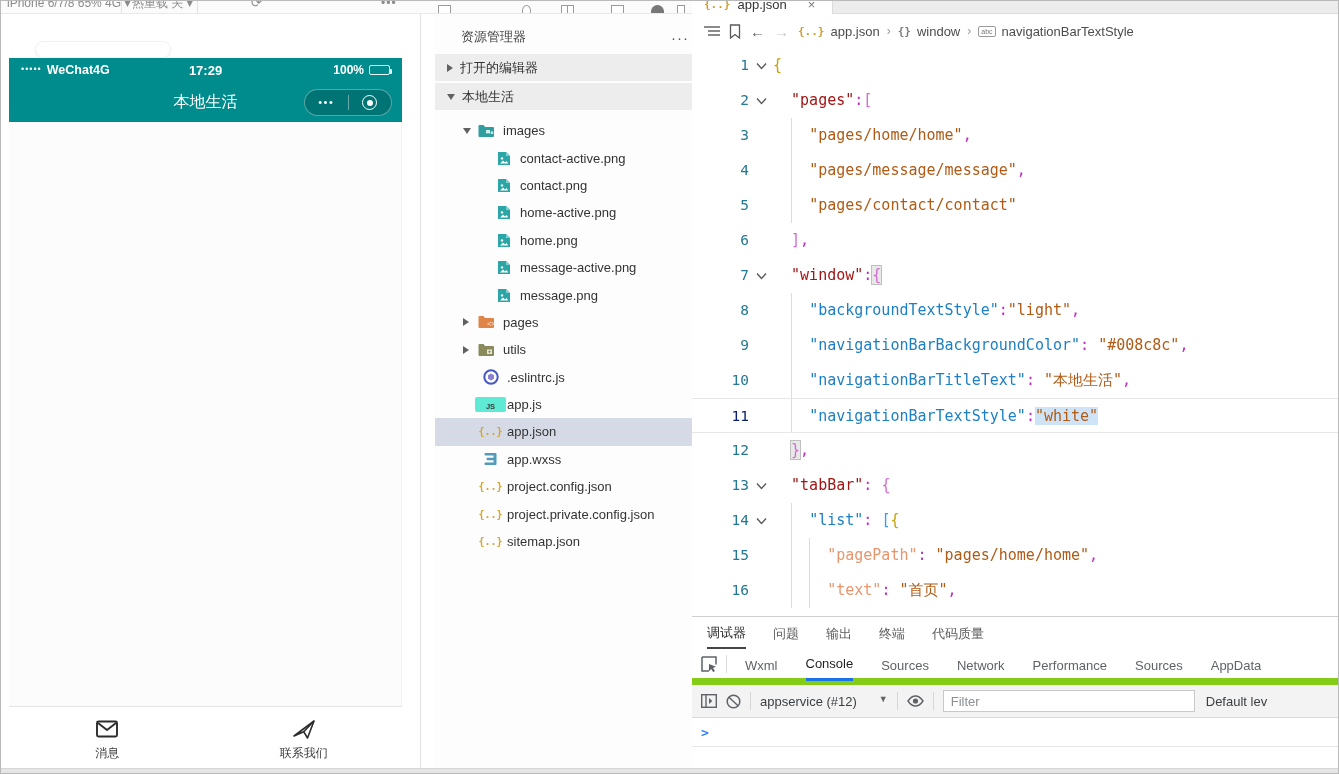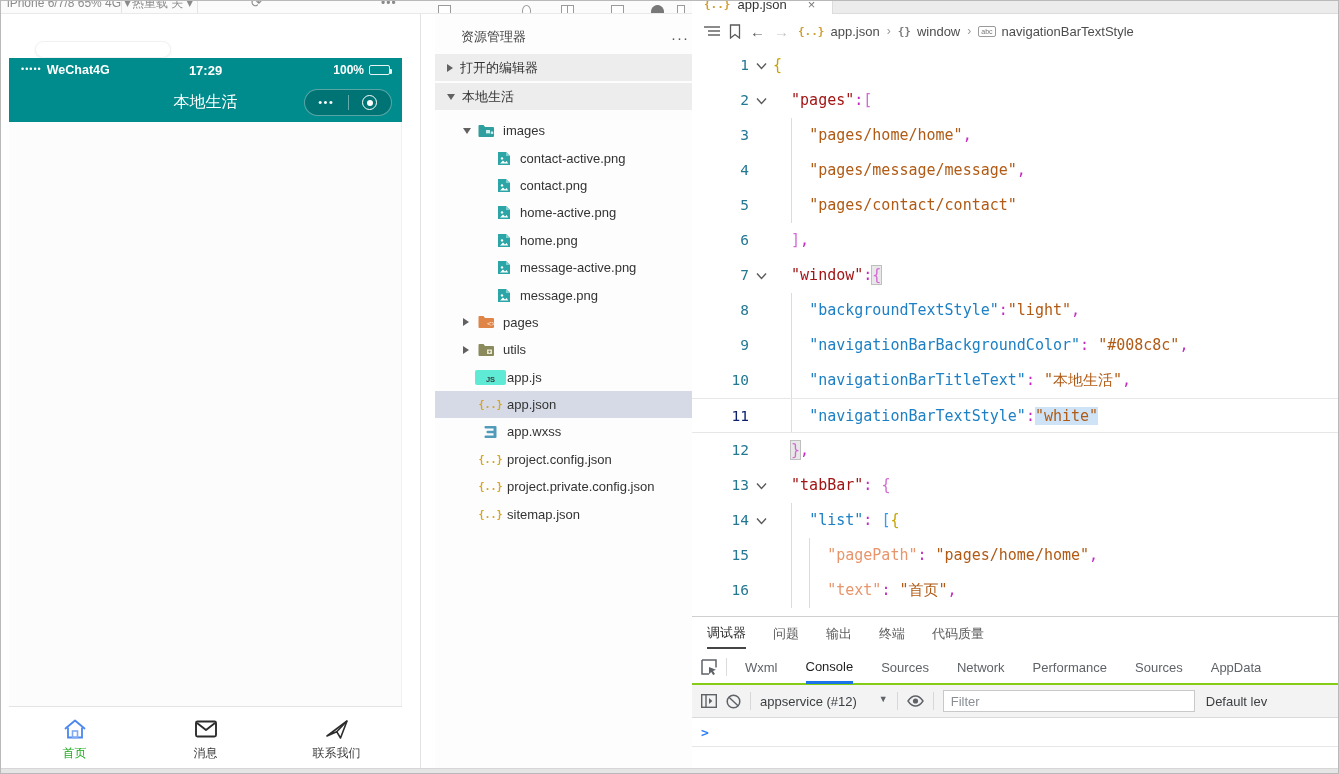--- a/index.html
+++ b/index.html
@@ -105,21 +105,21 @@
   .t-bm { color:#d36ad3; background:#e8e8e8; outline:1px solid #bfbfbf; }
   .t-sh { color:#b05a14; background:#cfe3f6; }
 
   
   #debugger { position:absolute; left:691px; top:615px; width:648px; height:154px; background:#fff;
     border-top:1px solid #cfcfcf; }
   #dtabs1 { height:33px; display:flex; align-items:center; gap:27px; padding-left:15px; font-size:13px; color:#5c5c5c; }
   #dtabs1 .dtab { padding-top:6px; padding-bottom:5px; cursor:pointer; }
   #dtabs1 .dtab.active { color:#2b2b2b; border-bottom:2px solid #454545; }
   #dtabs2 { height:35px; display:flex; align-items:center; font-size:13px; color:#5f6368;
-    border-bottom:2px solid #84cc16; padding-left:4px; }
+    border-bottom:7px solid #84cc16; padding-left:4px; }
   #dtabs2 .ct { padding:9px 0 7px; margin:0 14px; cursor:pointer; }
   #dtabs2 .ct.active { color:#1f1f1f; border-bottom:3px solid #1a73e8; }
   #dtabs2 .icon-btn { display:flex; align-items:center; justify-content:center; width:26px; height:24px; cursor:pointer; }
   #dtabs2 .vdiv { width:1px; height:18px; background:#dcdcdc; margin:0 4px; }
   #dtoolbar { height:33px; background:#f3f3f3; border-bottom:1px solid #d9d9d9; display:flex; align-items:center;
     gap:9px; padding:0 9px; font-size:13px; color:#3c4043; overflow:hidden; }
   #dtoolbar .vdiv { width:1px; height:18px; background:#d7d7d7; }
   #dtoolbar .dd { display:flex; gap:22px; cursor:pointer; }
   #dtoolbar .caret { font-size:9px; color:#5f6368; }
   #dtoolbar input { width:252px; height:22px; border:1px solid #c9c9c9; background:#fff; font-size:13px;
@@ -180,30 +180,20 @@
           <span class="cap-div"></span>
           <span class="rec">
               <span class="ring">
                 <i></i>
               </span>
             </span>
         </div>
       </div>
       <div class="page-body"></div>
       <div class="apptabbar" id="apptabbar">
-          <div class="apptab active">
-            <span>
-              <svg width="26" height="26" viewBox="0 0 26 26">
-                <path d="M3.5 12.5L13 4.5l9.5 8" fill="none" stroke="#4a87ee" stroke-width="1.8" stroke-linecap="round" stroke-linejoin="round"></path>
-                <path d="M6 11.5v10h14v-10" fill="none" stroke="#4a87ee" stroke-width="1.8"></path>
-                <rect x="10.5" y="15" width="5" height="6.5" fill="none" stroke="#7fa9f2" stroke-width="1.6"></rect>
-              </svg>
-            </span>
-            <span class="lbl">首页</span>
-          </div>
           <div class="apptab">
             <span>
               <svg width="26" height="26" viewBox="0 0 26 26">
                 <rect x="3" y="5.5" width="20" height="15" rx="1.5" fill="none" stroke="#2c2c2c" stroke-width="1.9"></rect>
                 <path d="M4 7l9 7 9-7" fill="none" stroke="#2c2c2c" stroke-width="1.9" stroke-linejoin="round"></path>
               </svg>
             </span>
             <span class="lbl">消息</span>
           </div>
           <div class="apptab">
@@ -325,20 +315,29 @@
         <div class="trow" data-ind="1">
           <span class="tw twisty right"></span>
           <span class="ticon">
             <svg width="17" height="14" viewBox="0 0 17 14">
               <path d="M0.5 2a1 1 0 011-1h4l1.5 2h8a1 1 0 011 1v8a1 1 0 01-1 1h-13.5a1 1 0 01-1-1z" fill="#8a8a5c"></path>
               <rect x="9" y="6.5" width="5" height="4.5" fill="#e7e7d2"></rect>
               <path d="M11.5 7.6v2.3M10.3 8.7h2.4" stroke="#8a8a5c" stroke-width="1"></path>
             </svg>
           </span>
           <span class="tlabel">utils</span>
+        </div>
+        <div class="trow" data-ind="1.5">
+          <span class="ticon">
+            <svg width="16" height="16" viewBox="0 0 16 16">
+              <circle cx="8" cy="8" r="6.7" fill="none" stroke="#4657c6" stroke-width="2"></circle>
+              <path d="M8 4.6l3 1.7v3.4l-3 1.7-3-1.7V6.3z" fill="#8b7fd4"></path>
+            </svg>
+          </span>
+          <span class="tlabel">.eslintrc.js</span>
         </div>
         <div class="trow" data-ind="1.5">
           <span class="ticon">
             <span class="js-b">JS</span>
           </span>
           <span class="tlabel">app.js</span>
         </div>
         <div class="trow selected" data-ind="1.5">
           <span class="ticon">
             <span class="json-g">{..}</span>

